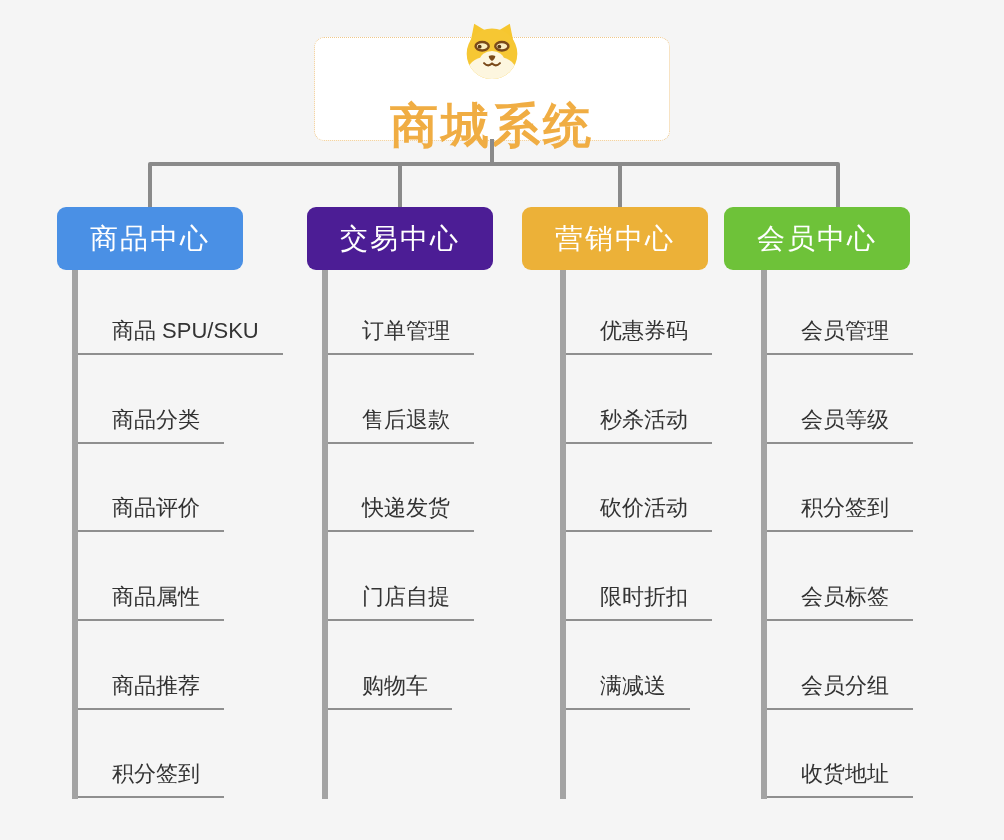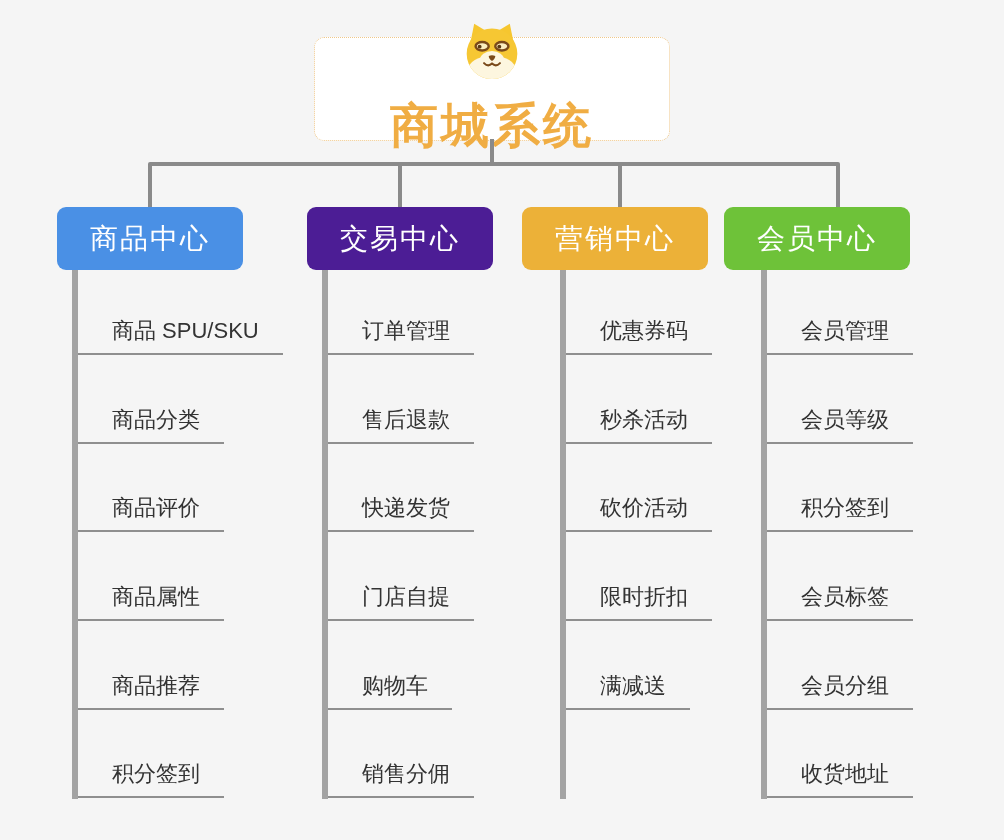--- a/index.html
+++ b/index.html
@@ -134,21 +134,20 @@
     <div class="topic-item">商品推荐</div>
     <div class="topic-item">积分签到</div>
   </div>
 
   <div class="child-col c1">
     <div class="topic-item">订单管理</div>
     <div class="topic-item">售后退款</div>
     <div class="topic-item">快递发货</div>
     <div class="topic-item">门店自提</div>
     <div class="topic-item">购物车</div>
-    <div class="topic-item">销售分佣</div>
   </div>
 
   <div class="child-col c2">
     <div class="topic-item">优惠券码</div>
     <div class="topic-item">秒杀活动</div>
     <div class="topic-item">砍价活动</div>
     <div class="topic-item">限时折扣</div>
     <div class="topic-item">满减送</div>
   </div>
 

